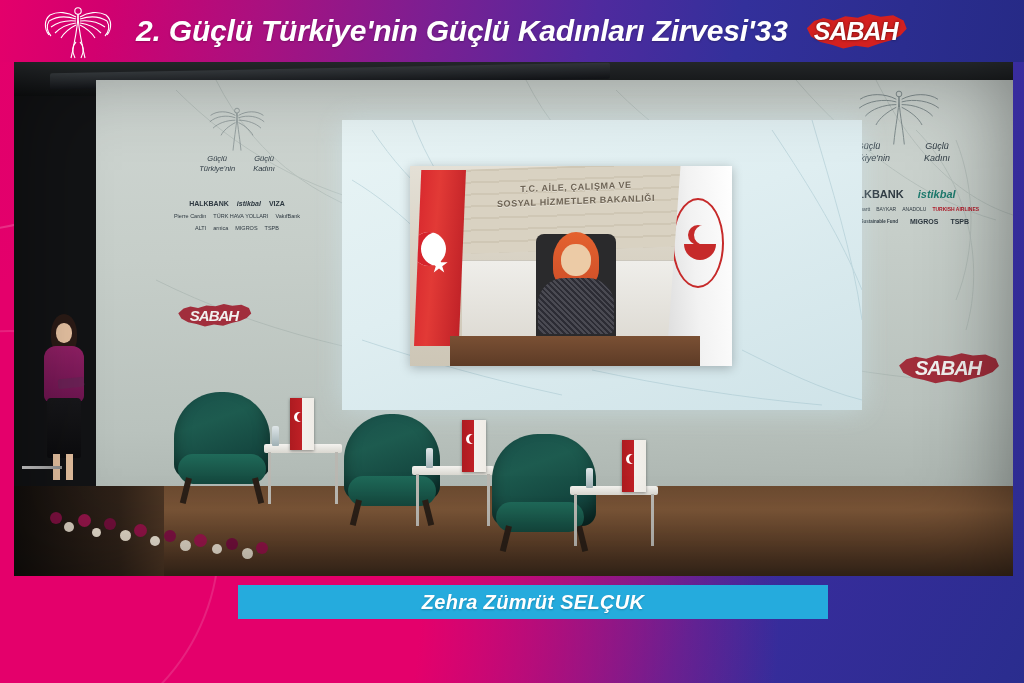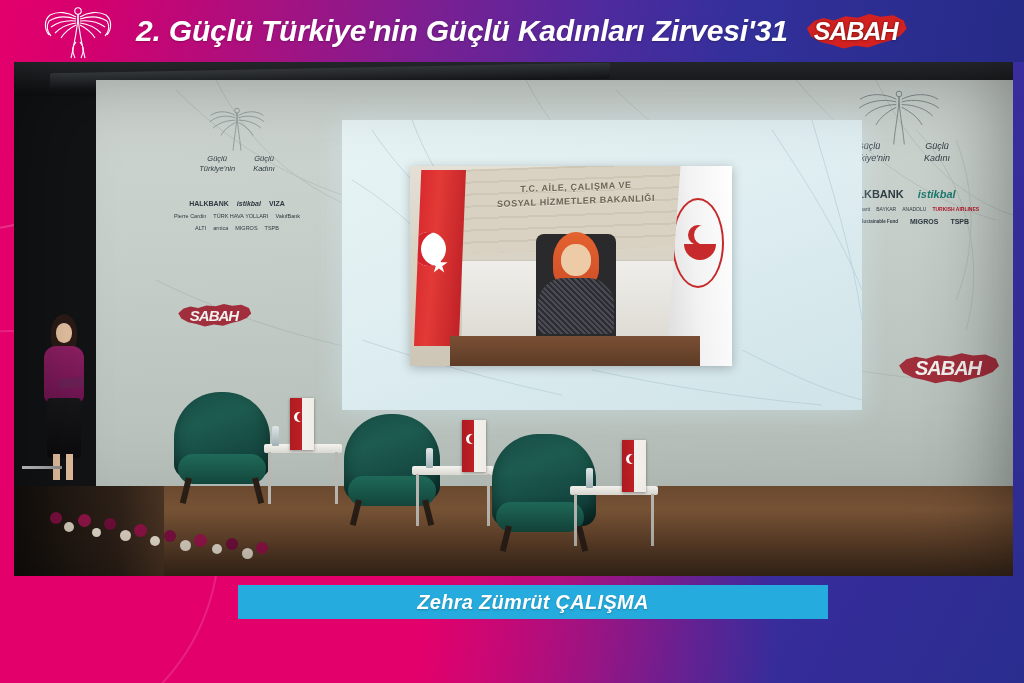--- a/index.html
+++ b/index.html
@@ -304,21 +304,21 @@
             <path d="M42 17 C51 14,61 14,69 19"></path>
             <path d="M42 19 C51 18,60 20,67 25"></path>
             <path d="M42 21 C50 22,58 26,63 31"></path>
             <path d="M42 23 C48 26,54 31,57 36"></path>
             <path d="M68 13 C74 18,74 27,69 33"></path>
             <path d="M69 19 C72 24,71 30,67 34"></path>
           </g>
         </svg>
       </div>
 
-      <div id="header-title">2. Güçlü Türkiye'nin Güçlü Kadınları Zirvesi'31</div>
+      <div id="header-title">2. Güçlü Türkiye'nin Güçlü Kadınları Zirvesi'33</div>
 
       <div class="sabah-chip">
         <div class="map"></div>
         <div class="word">SABAH</div>
       </div>
     </div>
   </div>
 
   <div id="video">
     <div class="hall">
@@ -561,16 +561,16 @@
         <div class="fl" style="left:192px; top:54px; width:12px; height:12px; background:#6f0f3a;"></div>
         <div class="fl" style="left:208px; top:64px; width:11px; height:11px; background:#d9d0c0;"></div>
         <div class="fl" style="left:222px; top:58px; width:12px; height:12px; background:#8b1344;"></div>
       </div>
 
       <div class="vignette"></div>
     </div>
   </div>
 
   <div id="lower-third">
-    <span id="lower-third-text">Zehra Zümrüt ÇALIŞMA</span>
+    <span id="lower-third-text">Zehra Zümrüt SELÇUK</span>
   </div>
 
 </div>
 
 </body></html>

